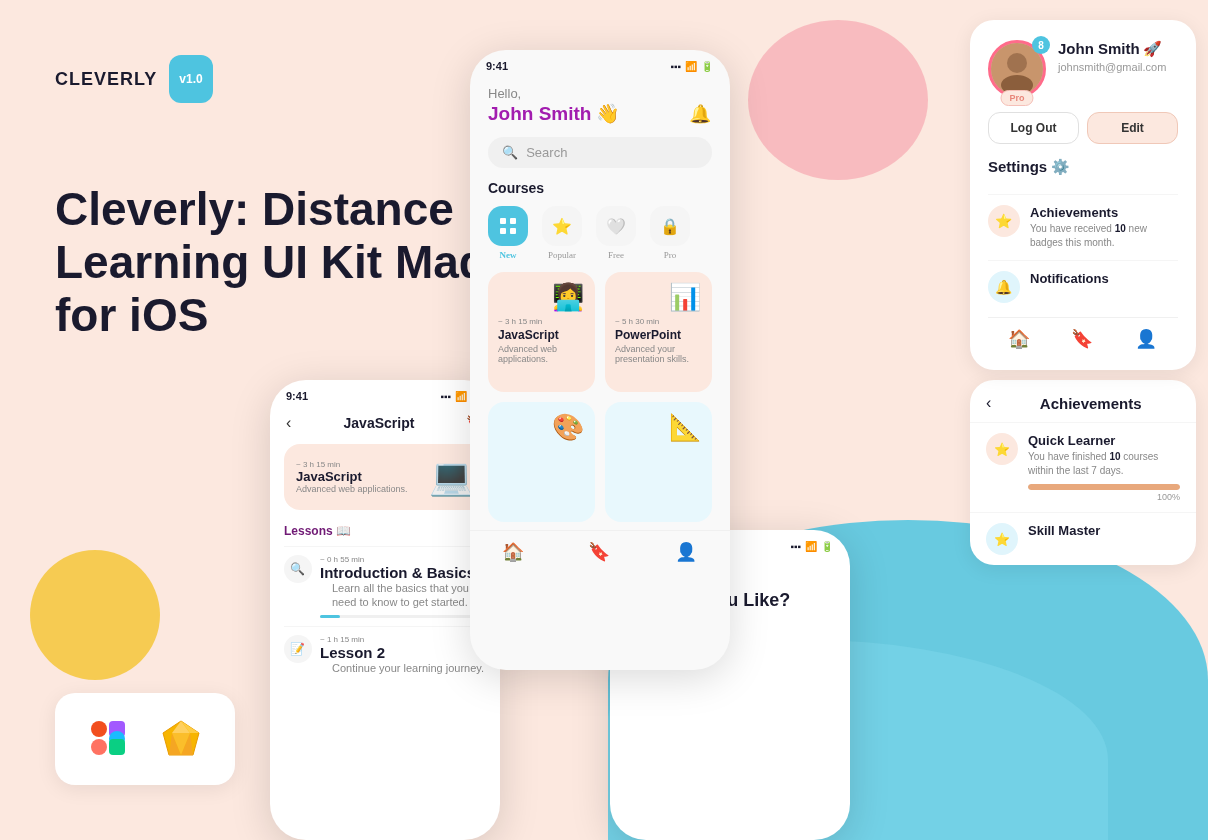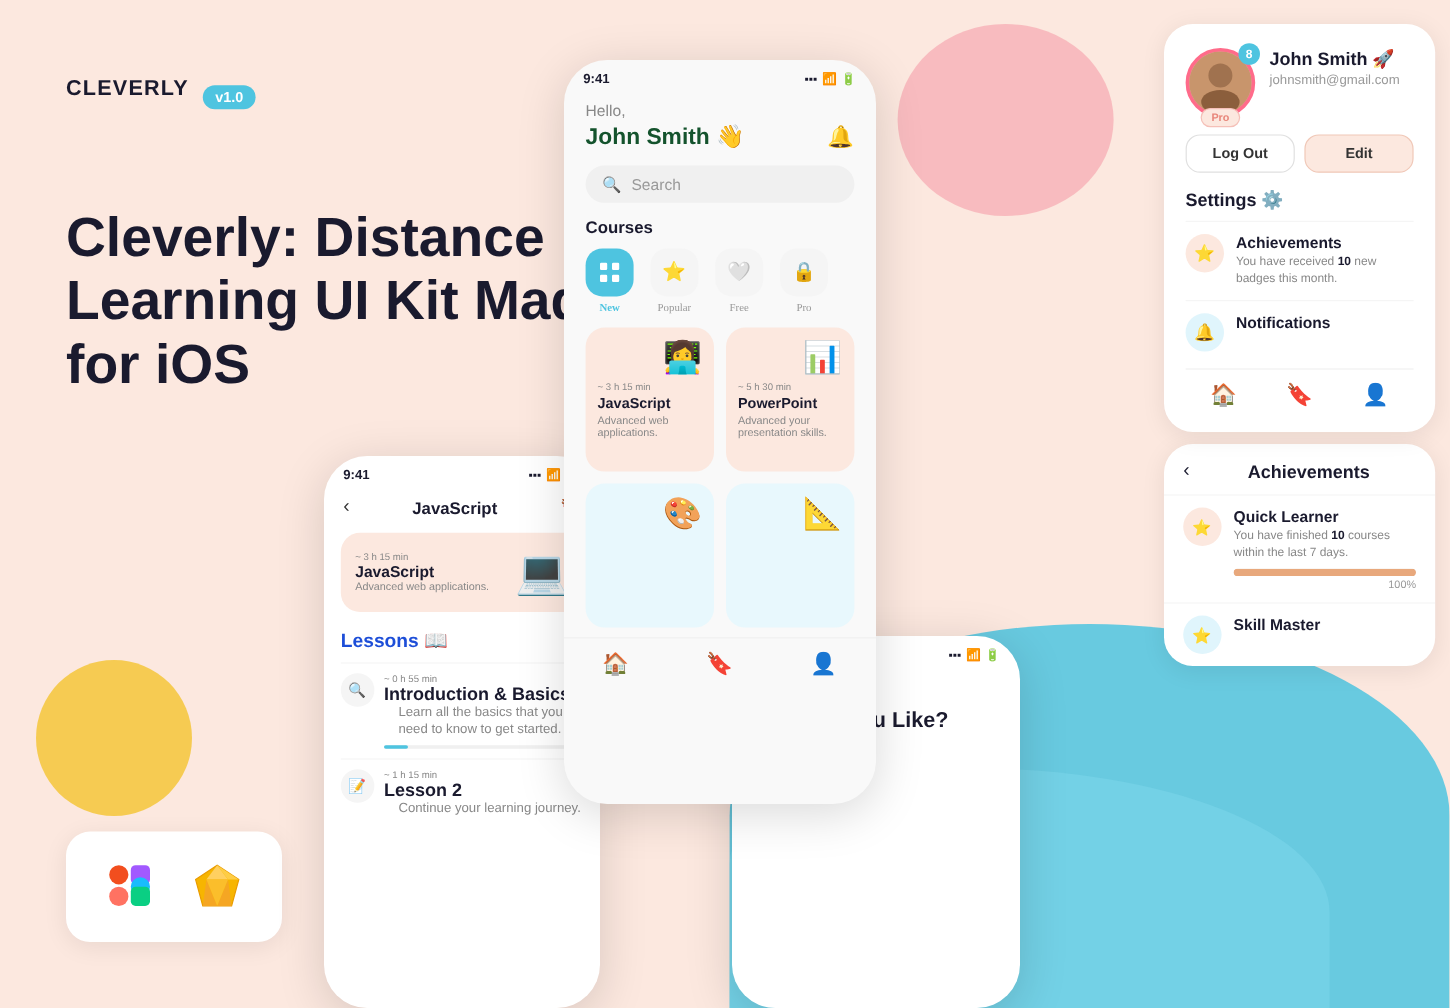--- a/index.html
+++ b/index.html
@@ -73,23 +73,22 @@
       font-size: 18px;
       font-weight: 800;
       color: #1a1a2e;
       letter-spacing: 1px;
     }
     .version-badge {
       background: #4ec4e0;
       color: white;
       font-size: 12px;
       font-weight: 600;
-      padding: 3px 10px;
+      padding: 17px 10px;
       border-radius: 12px;
-      margin-top: 16px;
     }
 
     .headline {
       margin-top: 80px;
       font-size: 46px;
       font-weight: 800;
       color: #1a1a2e;
       line-height: 1.15;
       max-width: 480px;
     }
@@ -275,21 +274,21 @@
       font-weight: 600;
       color: #333;
       text-align: center;
       cursor: pointer;
     }
 
     .settings-title {
       font-size: 15px;
       font-weight: 700;
       color: #1a1a2e;
-      margin-bottom: 8px;
+      margin-bottom: 18px;
       display: flex;
       align-items: center;
       gap: 6px;
     }
 
     .setting-item {
       display: flex;
       align-items: flex-start;
       gap: 10px;
       padding: 10px 0;
@@ -436,21 +435,21 @@
     .phone2-header {
       padding: 12px 18px 8px;
     }
     .phone2-greeting {
       font-size: 13px;
       color: #888;
     }
     .phone2-name {
       font-size: 19px;
       font-weight: 800;
-      color: #14532d;
+      color: #a21caf;
     }
 
     .search-bar {
       margin: 4px 18px 12px;
       background: #f0f0f0;
       border-radius: 20px;
       padding: 8px 14px;
       display: flex;
       align-items: center;
       gap: 8px;
@@ -553,23 +552,23 @@
       align-items: center;
     }
     .phone1-duration { font-size: 8px; color: #888; }
     .phone1-course-name { font-size: 13px; font-weight: 700; color: #1a1a2e; }
     .phone1-desc { font-size: 9px; color: #888; }
 
     .phone1-lessons {
       padding: 10px 14px 0;
     }
     .phone1-lessons-title {
-      font-size: 16px;
-      font-weight: 700;
-      color: #1d4ed8;
+      font-size: 12px;
+      font-weight: 700;
+      color: #701a75;
       margin-bottom: 8px;
     }
     .lesson-item {
       display: flex;
       align-items: flex-start;
       gap: 8px;
       padding: 8px 0;
       border-top: 1px solid #f5f5f5;
     }
     .lesson-search-icon {

